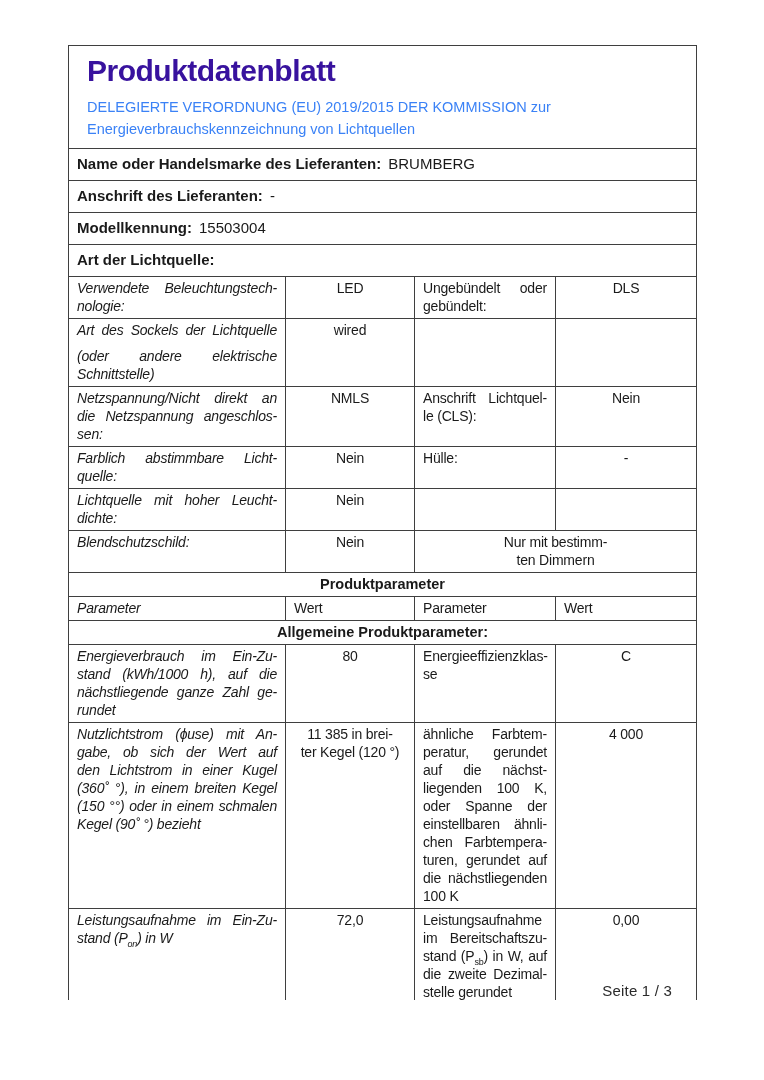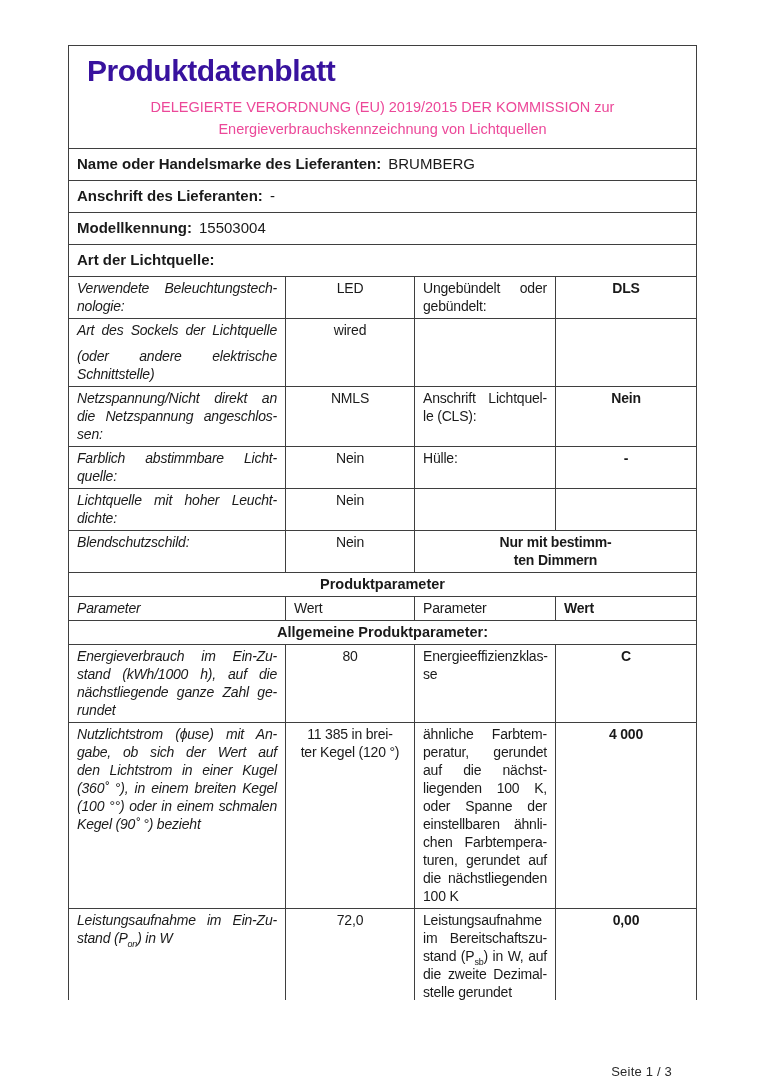--- a/index.html
+++ b/index.html
@@ -20,50 +20,50 @@
     display:flex;flex-direction:column;
     overflow:hidden;
     background:#ffffff;
   }
   .tr{display:flex;border-bottom:1.5px solid #3f3f3f;flex:0 0 auto;}
   .header-cell{padding:7px 18px 8px 18px;width:100%;}
   .doc-title{
     font-size:30px;font-weight:bold;letter-spacing:-0.5px;
     line-height:36px;
   }
-  .doc-subtitle{margin-top:7px;font-size:14.5px;line-height:22px;color:#ec4899;text-align:center;}
+  .doc-subtitle{margin-top:7px;font-size:14.5px;line-height:22px;color:#3b82f6;}
   .info-cell{padding:6px 8px 7px 8px;width:100%;font-size:15px;line-height:18px;}
   .info-cell .lbl{font-weight:bold;}
   .info-cell .val{margin-left:7px;}
   .td{
     box-sizing:border-box;
     padding:2px 8px 3px 8px;
     font-size:14px;line-height:18px;
     letter-spacing:-0.2px;
     overflow:hidden;
   }
   .c1{width:217px;border-right:1.5px solid #3f3f3f;font-style:italic;}
   .c2{width:129px;border-right:1.5px solid #3f3f3f;}
   .c3{width:141px;border-right:1.5px solid #3f3f3f;}
-  .c4{flex:1;font-weight:bold;}
+  .c4{flex:1;}
   .just .ln{text-align:justify;text-align-last:justify;}
   .just .ln-last{text-align-last:left;}
   .cen{text-align:center;}
   .cen .ln{text-align:center;text-align-last:center;}
   .ln-gap{height:8px;line-height:8px;font-size:6px;overflow:hidden;}
   .section-cell{
     width:100%;text-align:center;font-weight:bold;
     font-size:14.5px;line-height:18px;padding:2px 8px 3px 8px;
     box-sizing:border-box;
   }
   .td-left{text-align:left;}
   sub{font-size:9px;line-height:0;}
   .footer{
-    position:absolute;right:67px;top:1064px;
-    font-size:13px;color:#2a2a2a;
+    position:absolute;right:67px;top:982px;
+    font-size:15px;color:#2a2a2a;
     letter-spacing:0.2px;
   }
 </style>
 </head>
 <body>
 
 <div class="sheet">
   <div class="doc-table">
 
     <div class="tr">
@@ -188,21 +188,21 @@
           <div class="ln ln-last">se</div>
         </div>
       <div class="td c4 cen">C</div>
     </div>
     <div class="tr">
       <div class="td c1 just">
           <div class="ln">Nutzlichtstrom (ϕuse) mit An-</div>
           <div class="ln">gabe, ob sich der Wert auf</div>
           <div class="ln">den Lichtstrom in einer Kugel</div>
           <div class="ln">(360˚ °), in einem breiten Kegel</div>
-          <div class="ln">(100 °°) oder in einem schmalen</div>
+          <div class="ln">(150 °°) oder in einem schmalen</div>
           <div class="ln ln-last">Kegel (90˚ °) bezieht</div>
         </div>
       <div class="td c2 cen">
           <div class="ln">11 385 in brei-</div>
           <div class="ln ln-last">ter Kegel (120 °)</div>
         </div>
       <div class="td c3 just">
           <div class="ln">ähnliche Farbtem-</div>
           <div class="ln">peratur, gerundet</div>
           <div class="ln">auf die nächst-</div>

